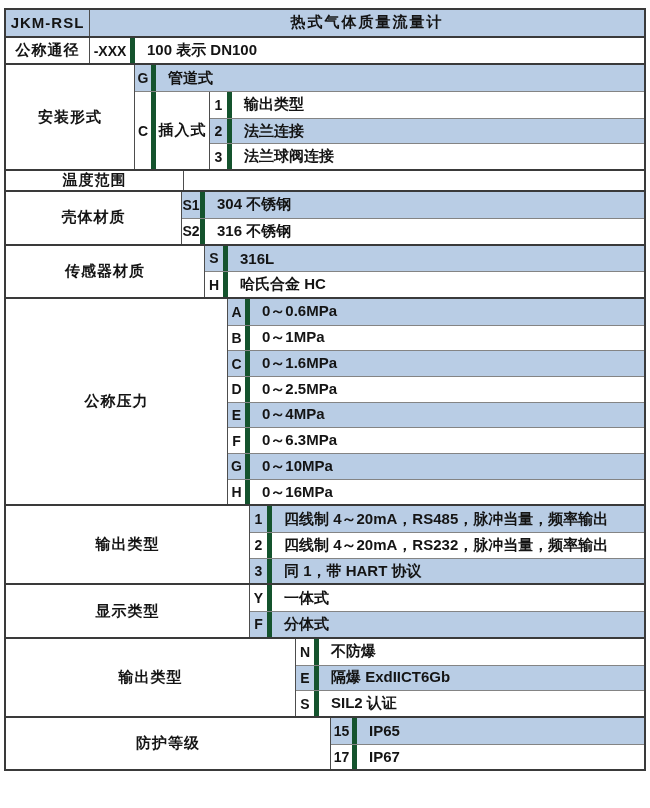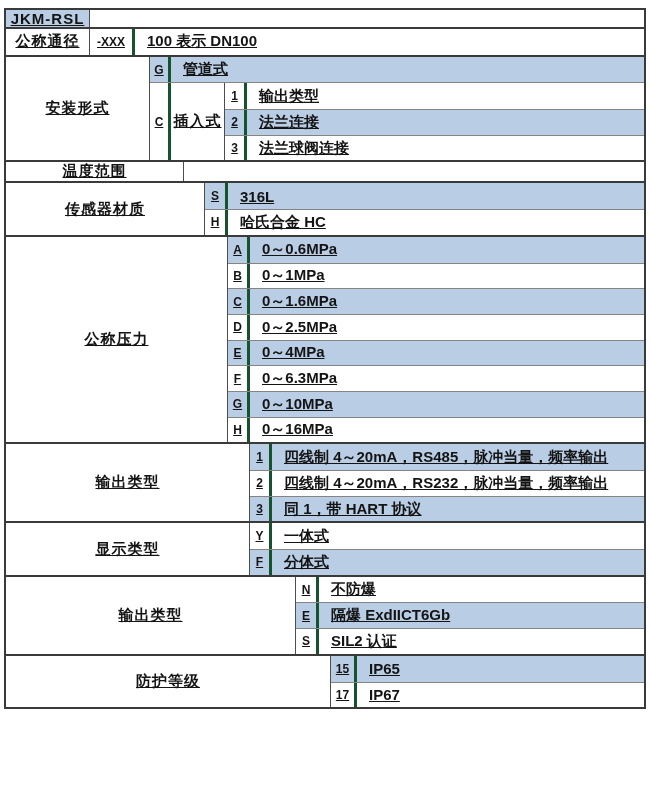--- a/index.html
+++ b/index.html
@@ -1,56 +1,61 @@
 <!DOCTYPE html>
 <html style="--hl: #b9cde5;"><head>
 <meta charset="utf-8">
 <style>
   html,body{margin:0;padding:0;background:#ffffff;}
   body{width:650px;height:808px;position:relative;overflow:hidden;
        font-family:"Liberation Sans","DejaVu Sans",sans-serif;}
   .tbl{position:absolute;left:4px;top:8px;width:642px;box-sizing:border-box;
        border:2px solid #3a3a3a;background:#fff;color:#141414;
-       font-weight:bold;font-size:15px;text-decoration:underline;}
+       font-weight:bold;font-size:15px;}
   .sec{display:flex;align-items:stretch;}
   .sec + .sec{border-top:2px solid #3a3a3a;}
   .lab{flex:none;box-sizing:border-box;display:flex;align-items:center;justify-content:center;
        border-right:1px solid #4d4d4d;text-align:center;letter-spacing:1px;}
   .rows{flex:1;min-width:0;display:flex;flex-direction:column;}
   .row{display:flex;align-items:stretch;height:25.7px;box-sizing:border-box;}
   .row + .row{border-top:1px solid #848484;}
   .grp{display:flex;align-items:stretch;border-top:1px solid #848484;}
   .grp-rows{flex:1;min-width:0;display:flex;flex-direction:column;}
   .code{flex:none;box-sizing:border-box;display:flex;align-items:center;justify-content:center;
-        border-right:3px solid #14532d;font-size:12px;}
+        border-right:5px solid #14532d;font-size:14px;}
   .ins{flex:none;box-sizing:border-box;display:flex;align-items:center;justify-content:center;
        border-right:1px solid #4d4d4d;letter-spacing:1px;}
   .val{flex:1;min-width:0;display:flex;align-items:center;padding-left:12px;
        white-space:nowrap;overflow:hidden;}
   .val.center{justify-content:center;padding-left:0;letter-spacing:2px;}
   .hl{background:var(--hl,#b9cde5);}
   
   .w84{width:84px}.w45{width:45px}
-  .w129{width:144px}.w21{width:21px}.w54{width:54px}.w22{width:22px}
+  .w129{width:129px}.w21{width:21px}.w54{width:54px}.w22{width:22px}
   .w150{width:178px}.w26{width:26px}
   .w176{width:176px}.w23{width:23px}
   .w199{width:199px}
   .w222{width:222px}
   .w244{width:244px}
   .w266{width:244px}
   .w290{width:290px}
   .w313{width:325px}
 </style>
 </head>
 <body>
 
 <div class="tbl">
 
   <div class="sec">
     <div class="lab w84 hl">JKM-RSL</div>
+    <div class="rows">
+      <div class="row hl">
+        <div class="val center">热式气体质量流量计</div>
+      </div>
+    </div>
   </div>
 
   <div class="sec">
     <div class="lab w84">公称通径</div>
     <div class="rows">
       <div class="row">
         <div class="code w45">-XXX</div>
         <div class="val">100 表示 DN100</div>
       </div>
     </div>
@@ -81,20 +86,33 @@
           </div>
         </div>
       </div>
     </div>
   </div>
 
   <div class="sec">
     <div class="lab w150">温度范围</div>
   </div>
 
+  <div class="sec">
+    <div class="lab w176">壳体材质</div>
+    <div class="rows">
+      <div class="row hl">
+        <div class="code w23">S1</div>
+        <div class="val">304 不锈钢</div>
+      </div>
+      <div class="row">
+        <div class="code w23">S2</div>
+        <div class="val">316 不锈钢</div>
+      </div>
+    </div>
+  </div>
 
   <div class="sec">
     <div class="lab w199">传感器材质</div>
     <div class="rows">
       <div class="row hl">
         <div class="code w23">S</div>
         <div class="val">316L</div>
       </div>
       <div class="row">
         <div class="code w23">H</div>

